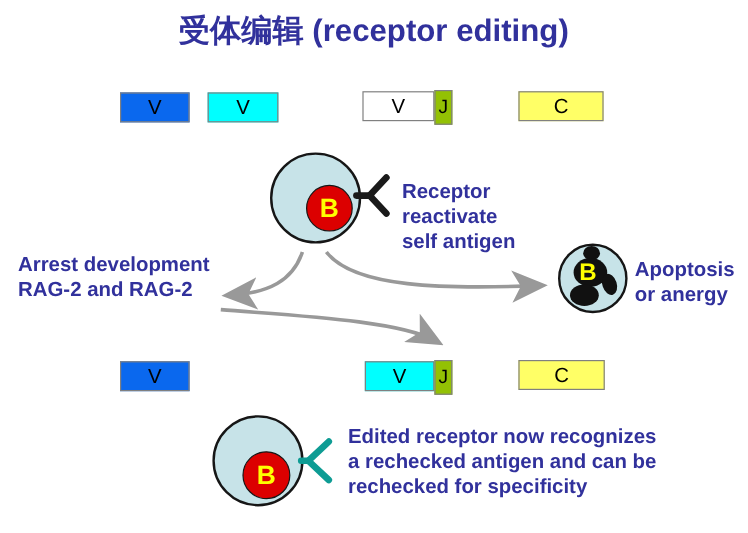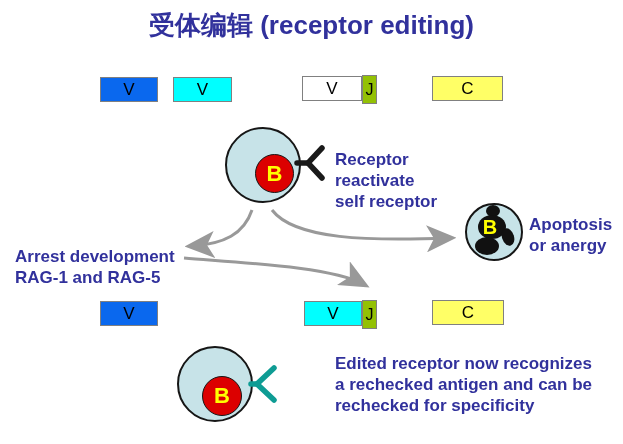--- a/index.html
+++ b/index.html
@@ -54,23 +54,23 @@
   }
   .nuc-central{left:255px;top:154px;width:39px;height:39px;font-size:22px;}
   .nuc-edited{left:202px;top:376px;width:40px;height:40px;font-size:22px;}
   .apop-b{
     position:absolute;left:477px;top:216px;width:26px;text-align:center;
     font-size:20px;font-weight:bold;color:var(--bletter);z-index:6;
   }
   .overlay{position:absolute;left:0;top:0;width:623px;height:444px;pointer-events:none;z-index:5;}
   .caption{position:absolute;color:var(--ink);font-size:17px;font-weight:bold;line-height:21px;white-space:nowrap;}
   .cap-receptor{left:335px;top:131px;margin-top:18px;}
-  .cap-arrest{left:15px;top:210px;margin-top:36px;}
+  .cap-arrest{left:15px;top:210px;}
   .cap-apoptosis{left:529px;top:214px;}
-  .cap-edited{left:290px;top:353px;margin-left:45px;}
+  .cap-edited{left:290px;top:353px;}
 </style>
 </head>
 <body>
 
 <div class="stage">
 
   <div class="title">受体编辑 (receptor editing)</div>
 
   <div class="gene-box gb-blue t-v1">V</div>
   <div class="gene-box gb-cyan t-v2">V</div>
@@ -117,26 +117,26 @@
 
     <g stroke="var(--receptorteal,#0E9C94)" stroke-width="5.5" stroke-linecap="round" fill="none">
       <path d="M251,384 L258,384"></path>
       <path d="M274,368 L257,384 L274,400"></path>
     </g>
   </svg>
 
   <div class="caption cap-receptor">
     <div>Receptor</div>
     <div>reactivate</div>
-    <div>self receptor</div>
+    <div>self antigen</div>
   </div>
 
   <div class="caption cap-arrest">
     <div>Arrest development</div>
-    <div>RAG-1 and RAG-5</div>
+    <div>RAG-2 and RAG-2</div>
   </div>
 
   <div class="caption cap-apoptosis">
     <div>Apoptosis</div>
     <div>or anergy</div>
   </div>
 
   <div class="caption cap-edited">
     <div>Edited receptor now recognizes</div>
     <div>a rechecked antigen and can be</div>

